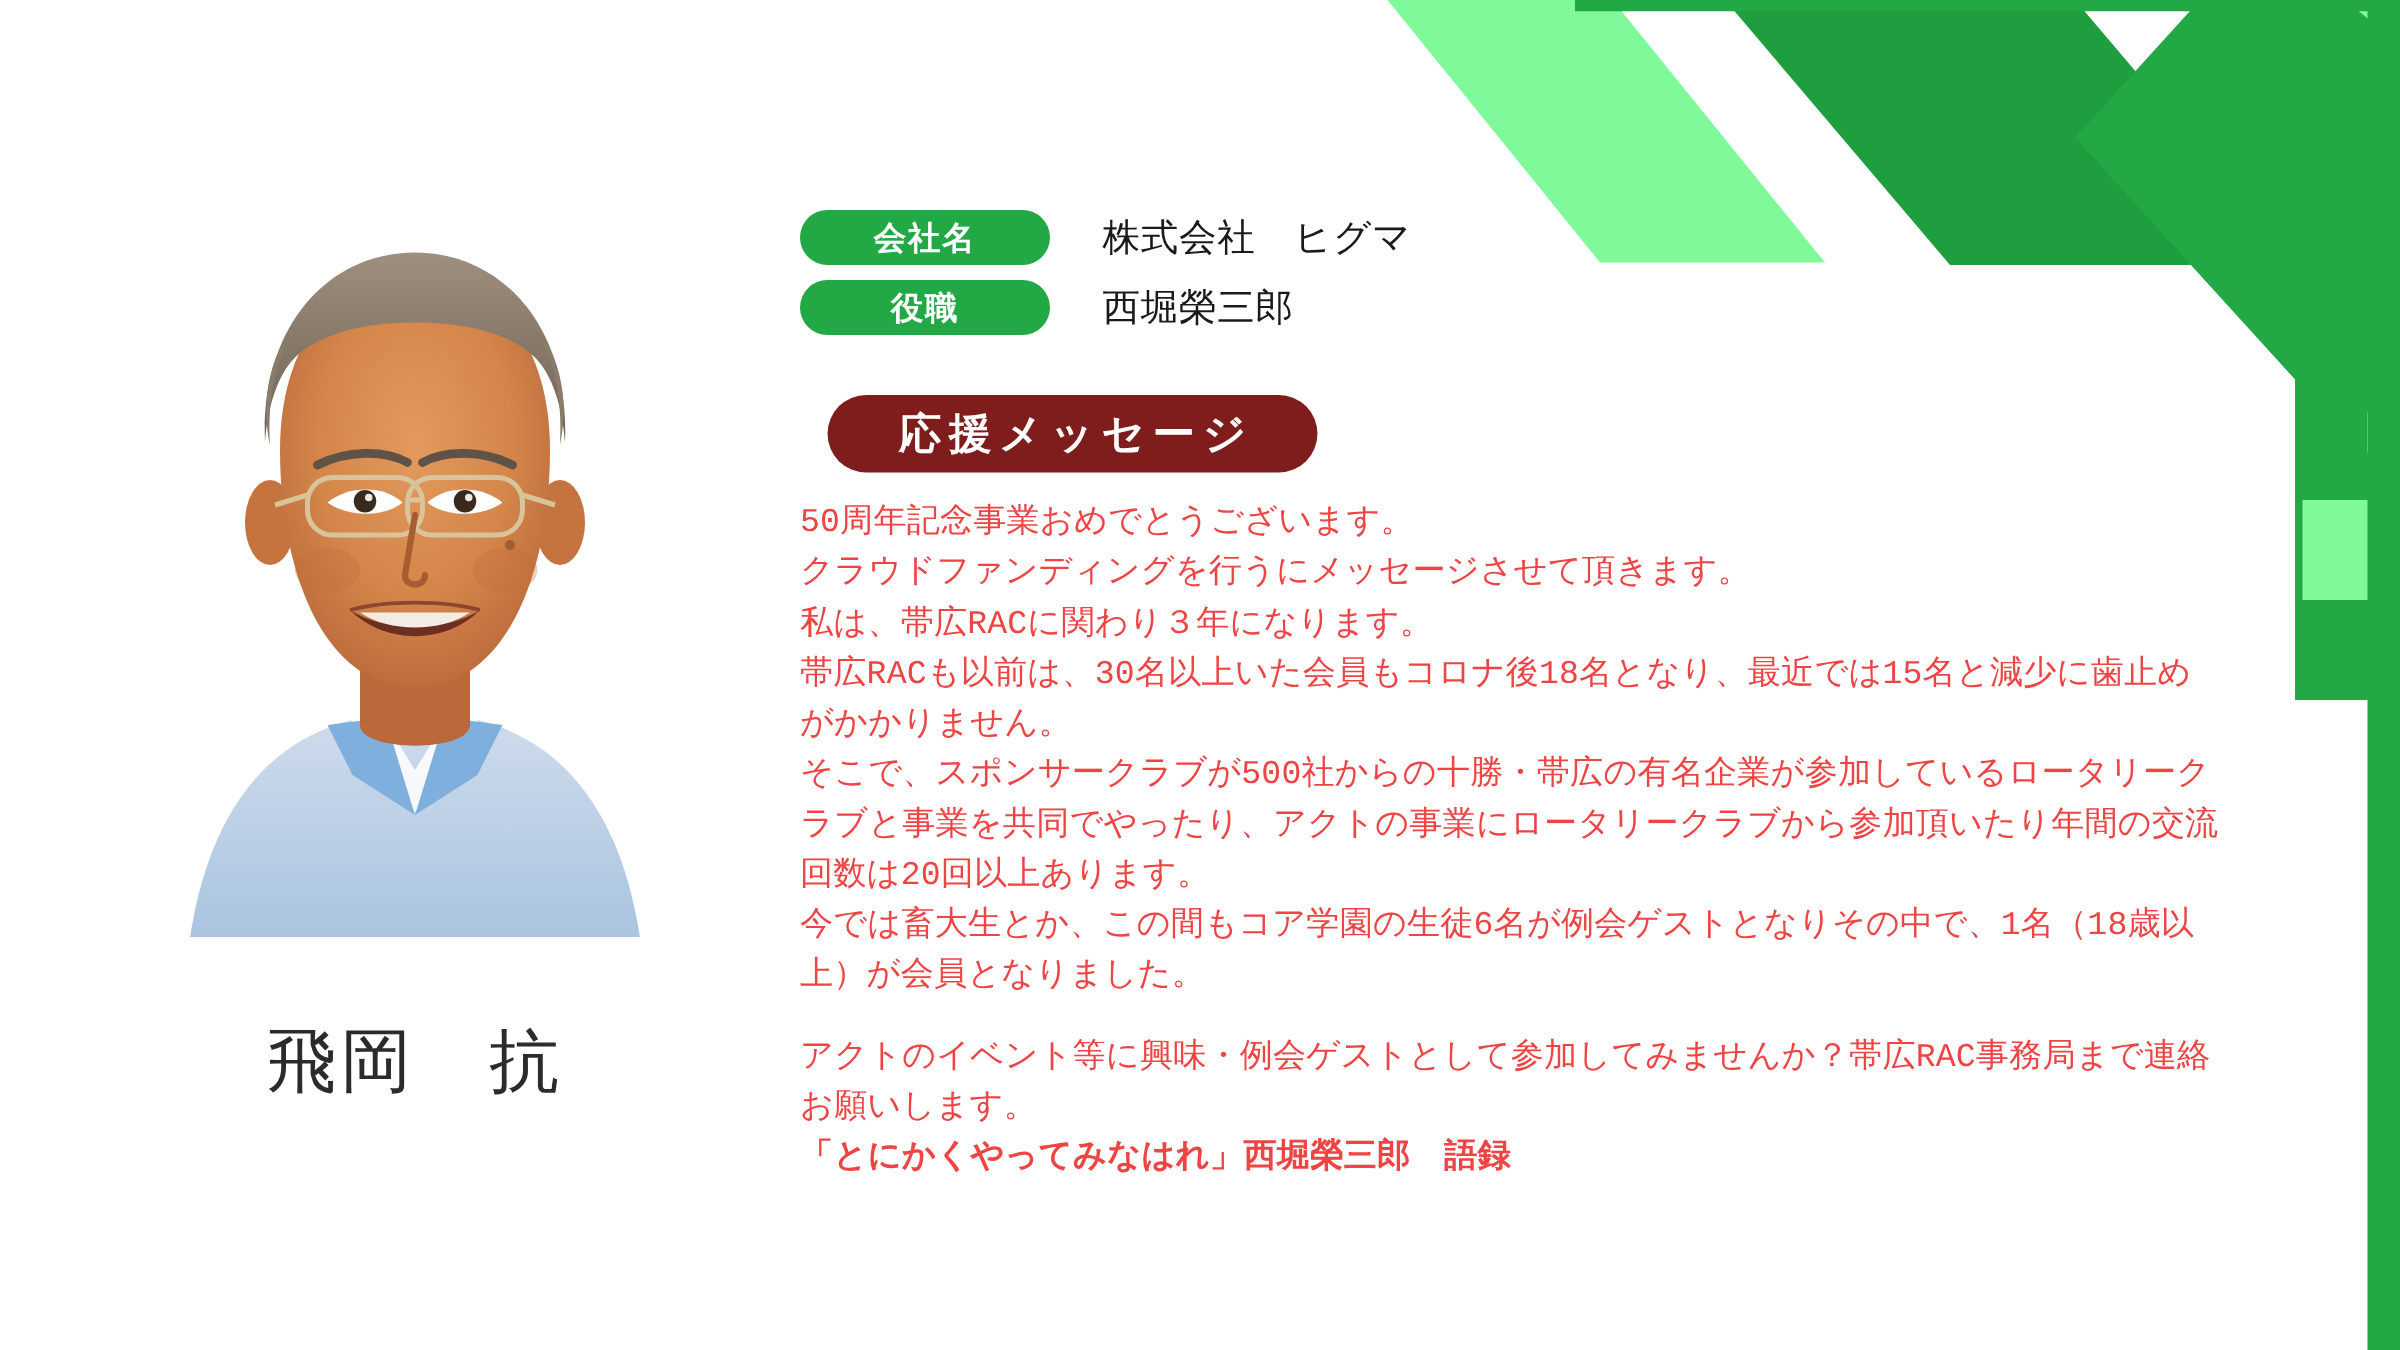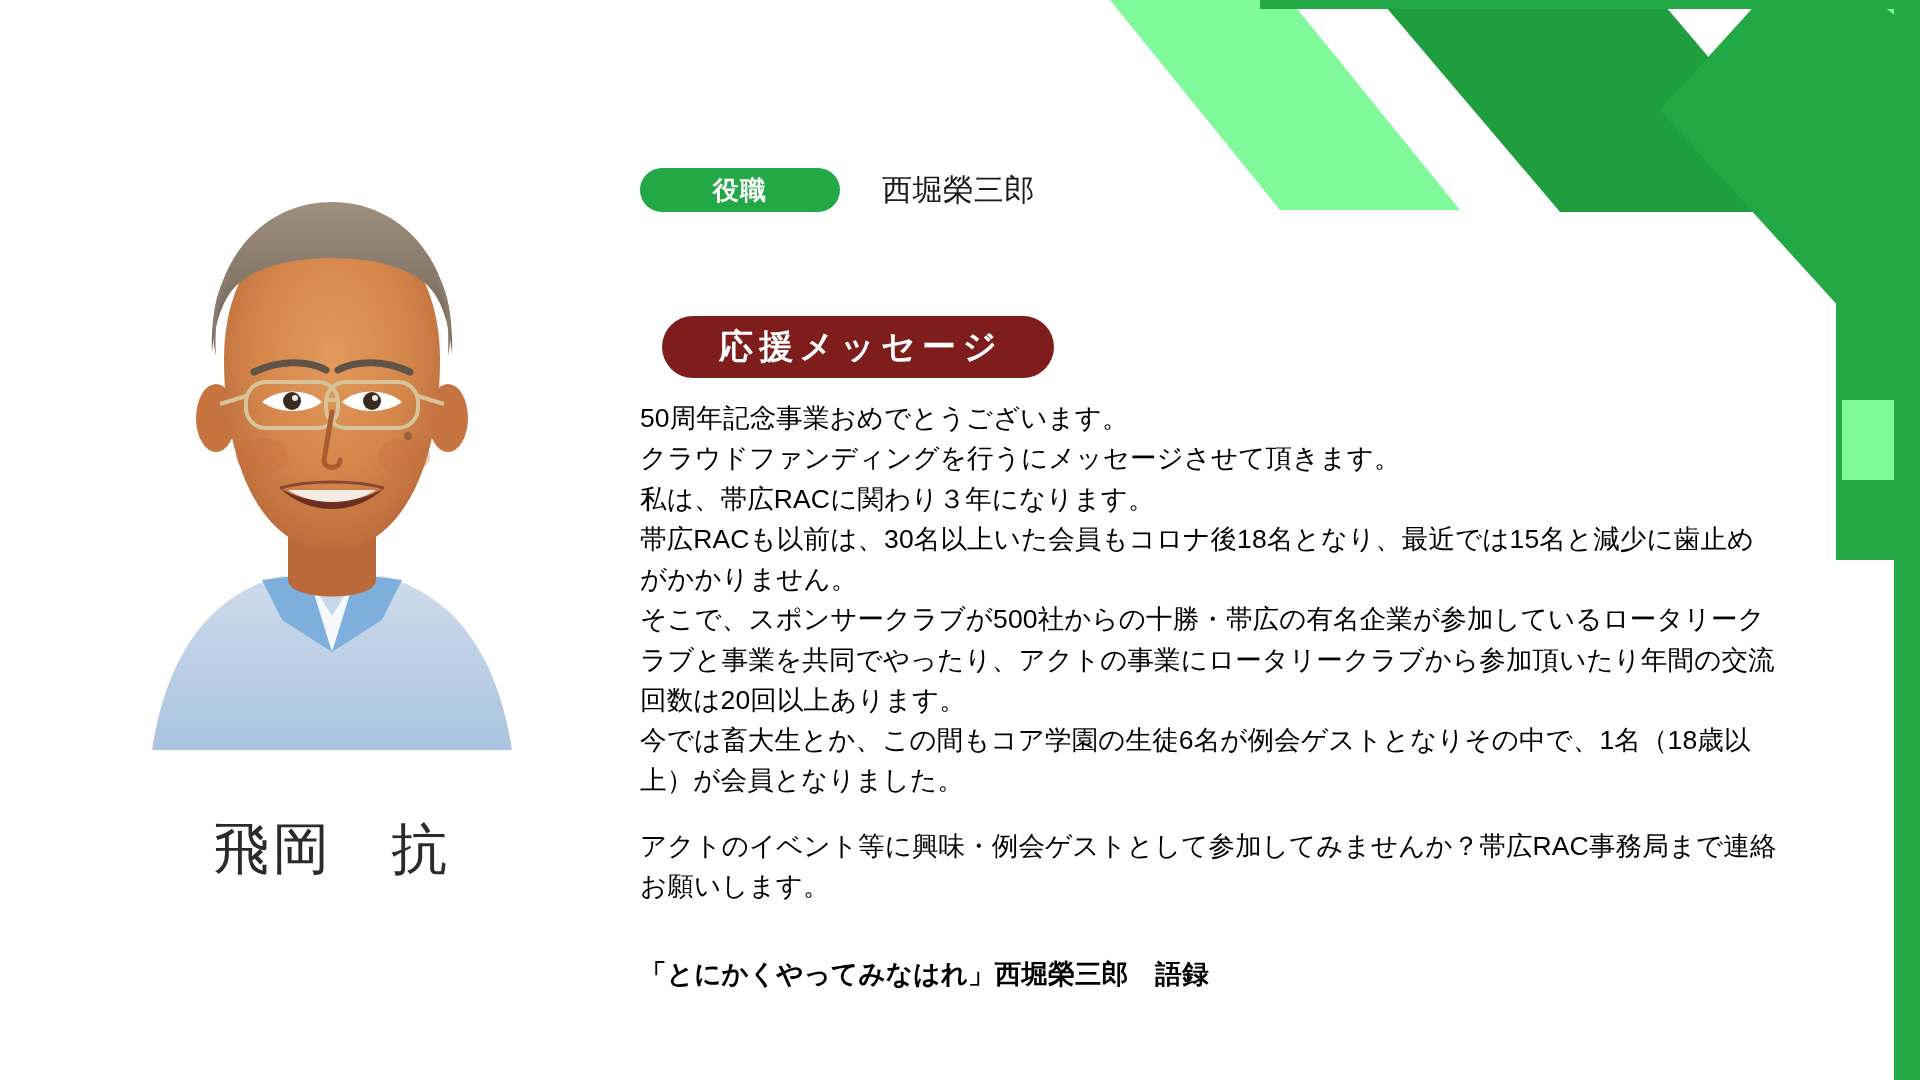--- a/index.html
+++ b/index.html
@@ -142,33 +142,33 @@
     letter-spacing:0.18em;
     text-indent:0.18em;
   }
 
   .message-body{
     position:absolute;
     left:0; top:398px;
     width:1140px;
     font-size:26.5px;
     line-height:1.52;
-    color:#000000;
+    color:#ef4444;
     letter-spacing:0.005em;
+    font-family:Liberation Mono, monospace;
   }
   .message-body p{
     margin:0;
     white-space:pre-wrap;
     word-break:break-all;
   }
   .message-body p.spacer{ height:0.95em; }
   .message-body p.quote{
     font-weight:700;
     letter-spacing:0.01em;
-    margin-top:48px;
   }
 </style>
 </head>
 <body>
 
 <div id="page">
 
   <div class="deco-layer">
     <svg width="920" height="560" viewBox="0 0 920 560" xmlns="http://www.w3.org/2000/svg">
 
@@ -268,20 +268,24 @@
       </div>
     </div>
 
     <div class="person-name">飛岡　抗</div>
   </div>
 
   <div class="right-col">
 
     <div class="info-block">
       <div class="info-row">
+        <div class="pill">会社名</div>
+        <div class="info-value">株式会社　ヒグマ</div>
+      </div>
+      <div class="info-row">
         <div class="pill">役職</div>
         <div class="info-value">西堀榮三郎</div>
       </div>
     </div>
 
     <div class="msg-pill">応援メッセージ</div>
 
     <div class="message-body">
       <p>50周年記念事業おめでとうございます。</p>
       <p>クラウドファンディングを行うにメッセージさせて頂きます。</p>

